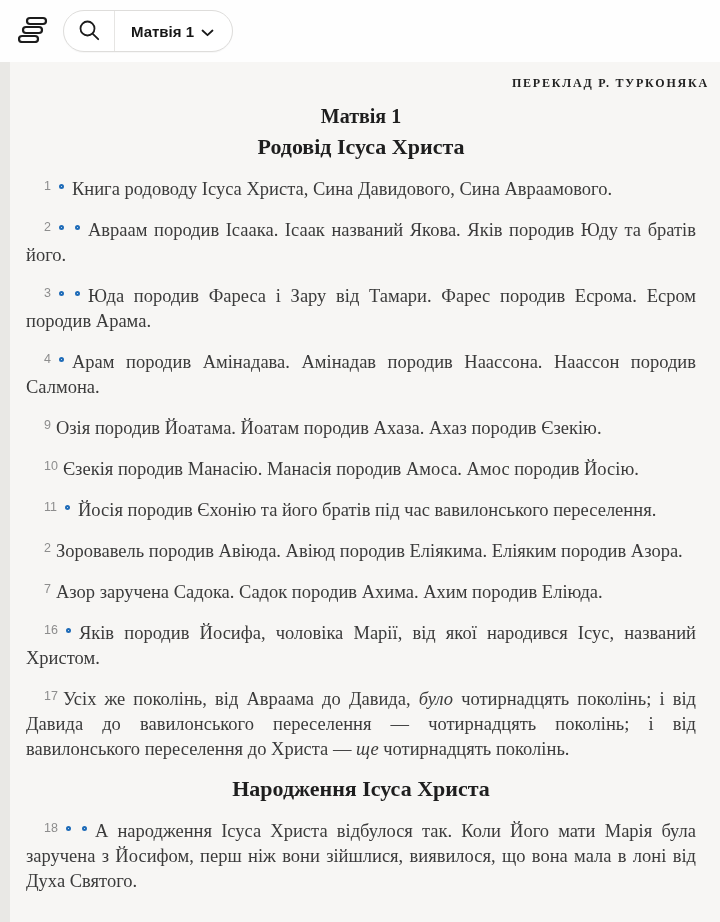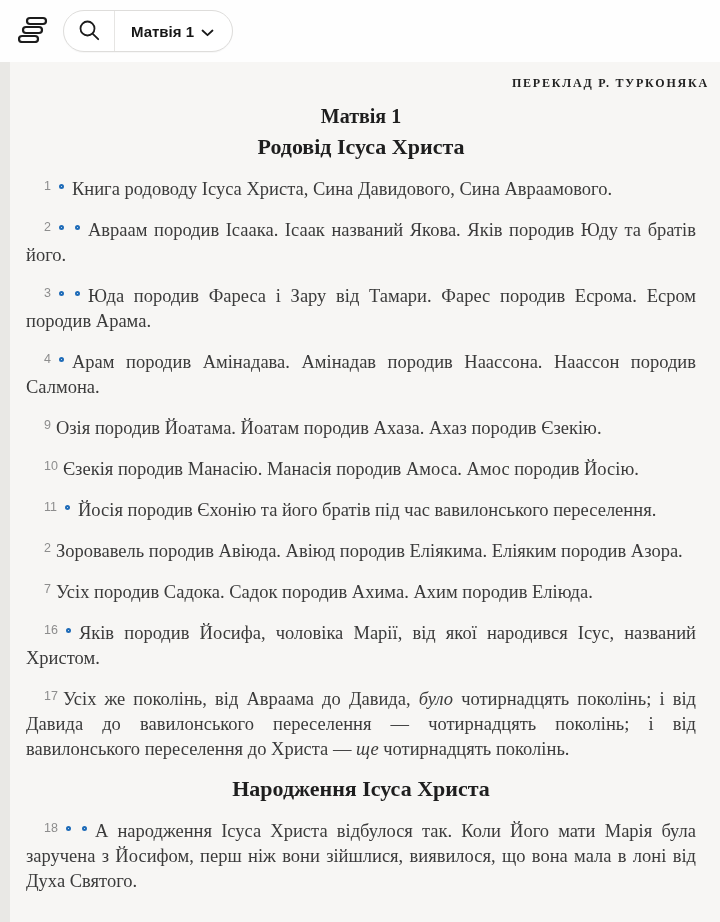--- a/index.html
+++ b/index.html
@@ -120,21 +120,21 @@
         <section class="section">
           <h2 class="section-heading">Родовід Ісуса Христа</h2>
           <p class="verse"><span class="vnum">1</span><span class="fn"></span><span class="vtext">Книга родоводу Ісуса Христа, Сина Давидового, Сина Авраамового.</span></p>
           <p class="verse"><span class="vnum">2</span><span class="fn"></span><span class="fn"></span><span class="vtext">Авраам породив Ісаака. Ісаак названий Якова. Яків породив Юду та братів його.</span></p>
           <p class="verse"><span class="vnum">3</span><span class="fn"></span><span class="fn"></span><span class="vtext">Юда породив Фареса і Зару від Тамари. Фарес породив Есрома. Есром породив Арама.</span></p>
           <p class="verse"><span class="vnum">4</span><span class="fn"></span><span class="vtext">Арам породив Амінадава. Амінадав породив Наассона. Наассон породив Салмона.</span></p>
           <p class="verse"><span class="vnum">9</span><span class="vtext">Озія породив Йоатама. Йоатам породив Ахаза. Ахаз породив Єзекію.</span></p>
           <p class="verse"><span class="vnum">10</span><span class="vtext">Єзекія породив Манасію. Манасія породив Амоса. Амос породив Йосію.</span></p>
           <p class="verse"><span class="vnum">11</span><span class="fn"></span><span class="vtext">Йосія породив Єхонію та його братів під час вавилонського переселення.</span></p>
           <p class="verse"><span class="vnum">2</span><span class="vtext">Зоровавель породив Авіюда. Авіюд породив Еліякима. Еліяким породив Азора.</span></p>
-          <p class="verse"><span class="vnum">7</span><span class="vtext">Усіх породив Садока. Садок породив Ахима. Ахим породив Еліюда.</span></p>
+          <p class="verse"><span class="vnum">7</span><span class="vtext">Азор заручена Садока. Садок породив Ахима. Ахим породив Еліюда.</span></p>
           <p class="verse"><span class="vnum">16</span><span class="fn"></span><span class="vtext">Яків породив Йосифа, чоловіка Марії, від якої народився Ісус, названий Христом.</span></p>
           <p class="verse"><span class="vnum">17</span><span class="vtext">Усіх же поколінь, від Авраама до Давида, </span><i class="vtext">було</i><span class="vtext"> чотирнадцять поколінь; і від Давида до вавилонського переселення — чотирнадцять поколінь; і від вавилонського переселення до Христа — </span><i class="vtext">ще</i><span class="vtext"> чотирнадцять поколінь.</span></p>
         </section>
         <section class="section">
           <h2 class="section-heading">Народження Ісуса Христа</h2>
           <p class="verse"><span class="vnum">18</span><span class="fn"></span><span class="fn"></span><span class="vtext">А народження Ісуса Христа відбулося так. Коли Його мати Марія була заручена з Йосифом, перш ніж вони зійшлися, виявилося, що вона мала в лоні від Духа Святого.</span></p>
         </section>
       </div>
   </main>
 

